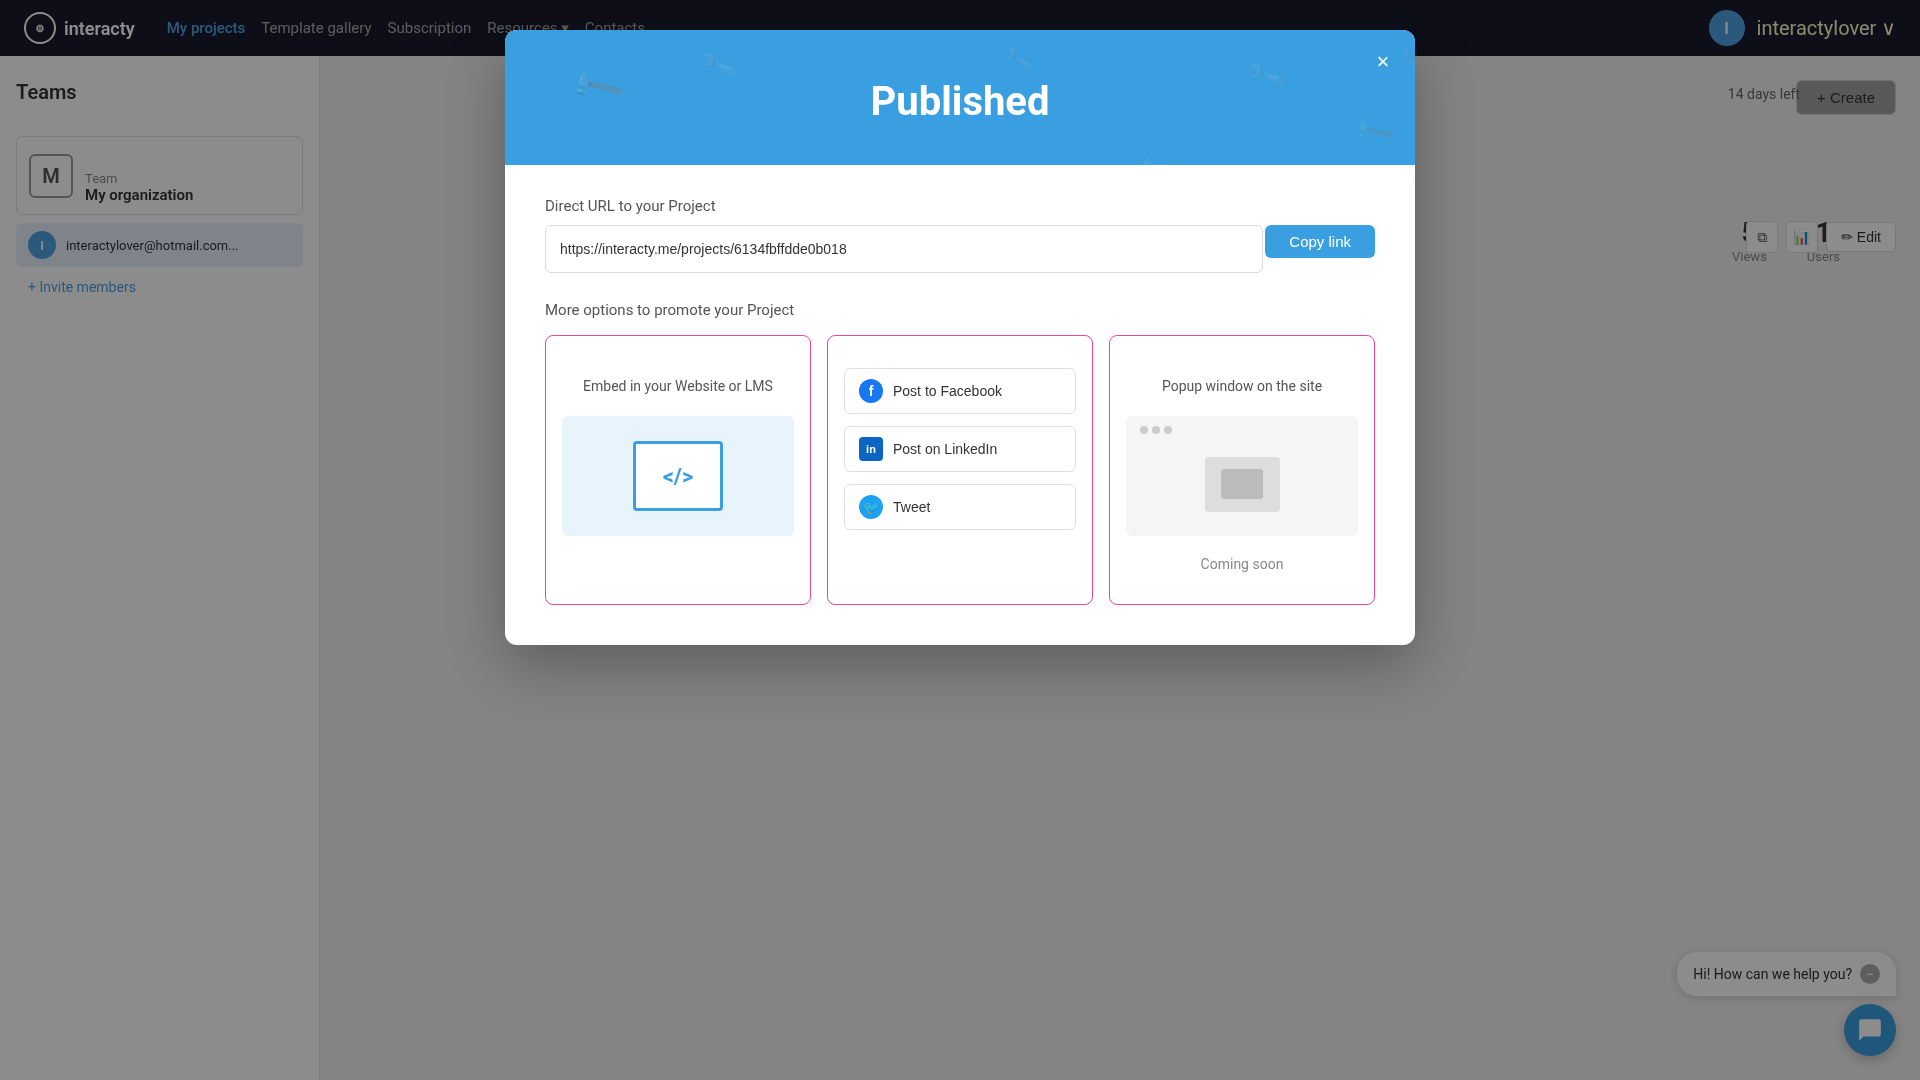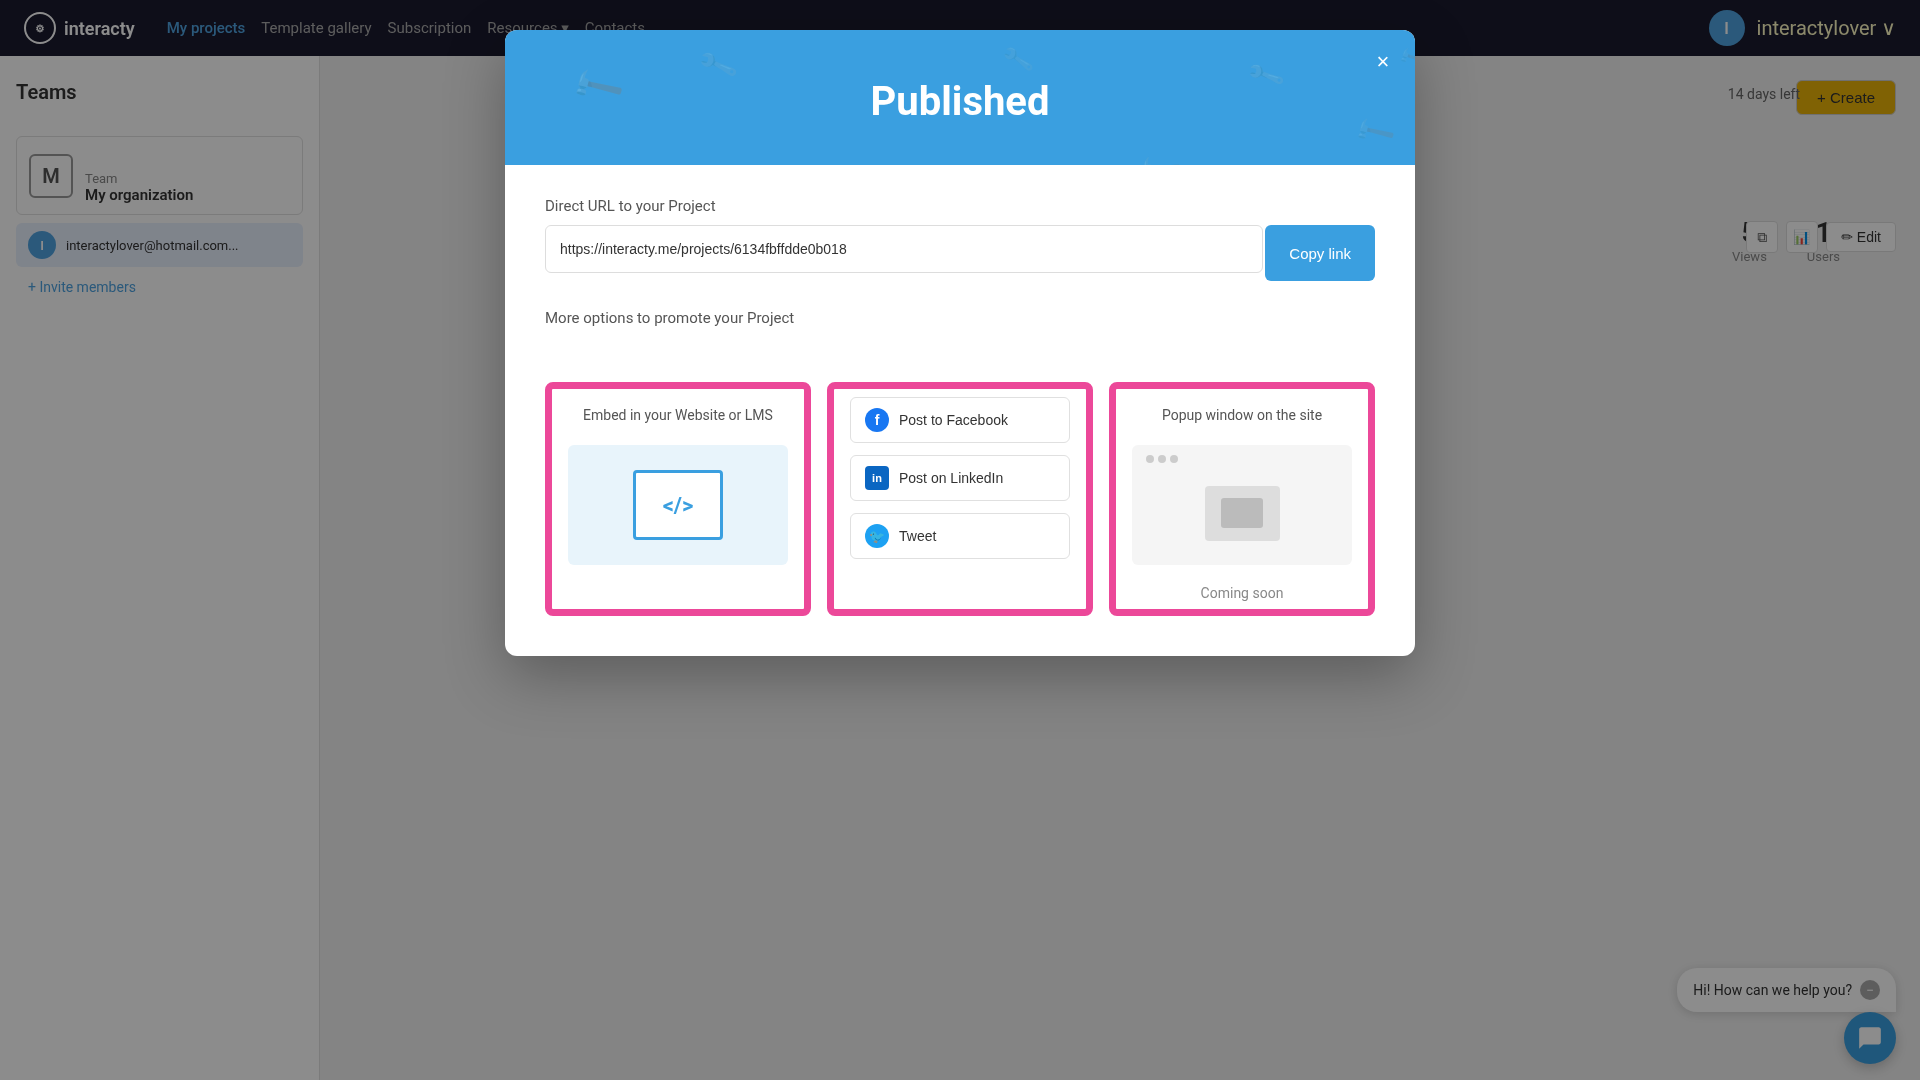--- a/index.html
+++ b/index.html
@@ -171,21 +171,21 @@
     .main-area {
       flex: 1;
       background: #f0f0f0;
       padding: 24px;
       position: relative;
     }
     .create-btn {
       position: absolute;
       top: 24px;
       right: 24px;
-      background: #eab308;
+      background: #a3a3a3;
       border: 1px solid #ccc;
       border-radius: 6px;
       padding: 8px 20px;
       font-size: 15px;
       cursor: pointer;
       color: #333;
     }
     .days-left {
       position: absolute;
       top: 30px;
@@ -317,48 +317,47 @@
       height: 48px;
       border: 1px solid #ddd;
       border-radius: 6px;
       padding: 0 14px;
       font-size: 14px;
       color: #333;
       background: #fff;
       outline: none;
     }
     .copy-btn {
-      height: 56px;
+      height: 33px;
       padding: 0 24px;
       background: #3a9fe0;
       color: #fff;
       border: none;
       border-radius: 6px;
       font-size: 15px;
       font-weight: 500;
       cursor: pointer;
     }
     .promote-label {
       font-size: 15px;
       color: #555;
       margin-bottom: 16px;
     }
     .options-grid {
       display: grid;
       grid-template-columns: 1fr 1fr 1fr;
       gap: 16px;
     }
     .option-card {
-      border: 7px solid #ec4899;
+      border: 1px solid #ec4899;
       border-radius: 8px;
-      padding: 8px 16px;
+      padding: 32px 16px;
       display: flex;
       flex-direction: column;
       gap: 12px;
-      margin-top: 39px;
     }
     .option-card-title {
       font-size: 14px;
       color: #555;
       text-align: center;
       min-height: 36px;
       display: flex;
       align-items: center;
       justify-content: center;
     }
@@ -482,26 +481,26 @@
     .coming-soon {
       font-size: 14px;
       color: #888;
       text-align: center;
       margin-top: 8px;
     }
 
     
     .chat-widget {
       position: absolute;
-      bottom: 16px;
+      bottom: 24px;
       right: 24px;
       display: flex;
       flex-direction: column;
       align-items: flex-end;
-      gap: 0;
+      gap: 8px;
       z-index: 5;
     }
     .chat-bubble {
       background: #fff;
       border-radius: 20px 20px 0 20px;
       padding: 12px 16px;
       font-size: 14px;
       color: #333;
       box-shadow: 0 2px 10px rgba(0,0,0,0.15);
       display: flex;

